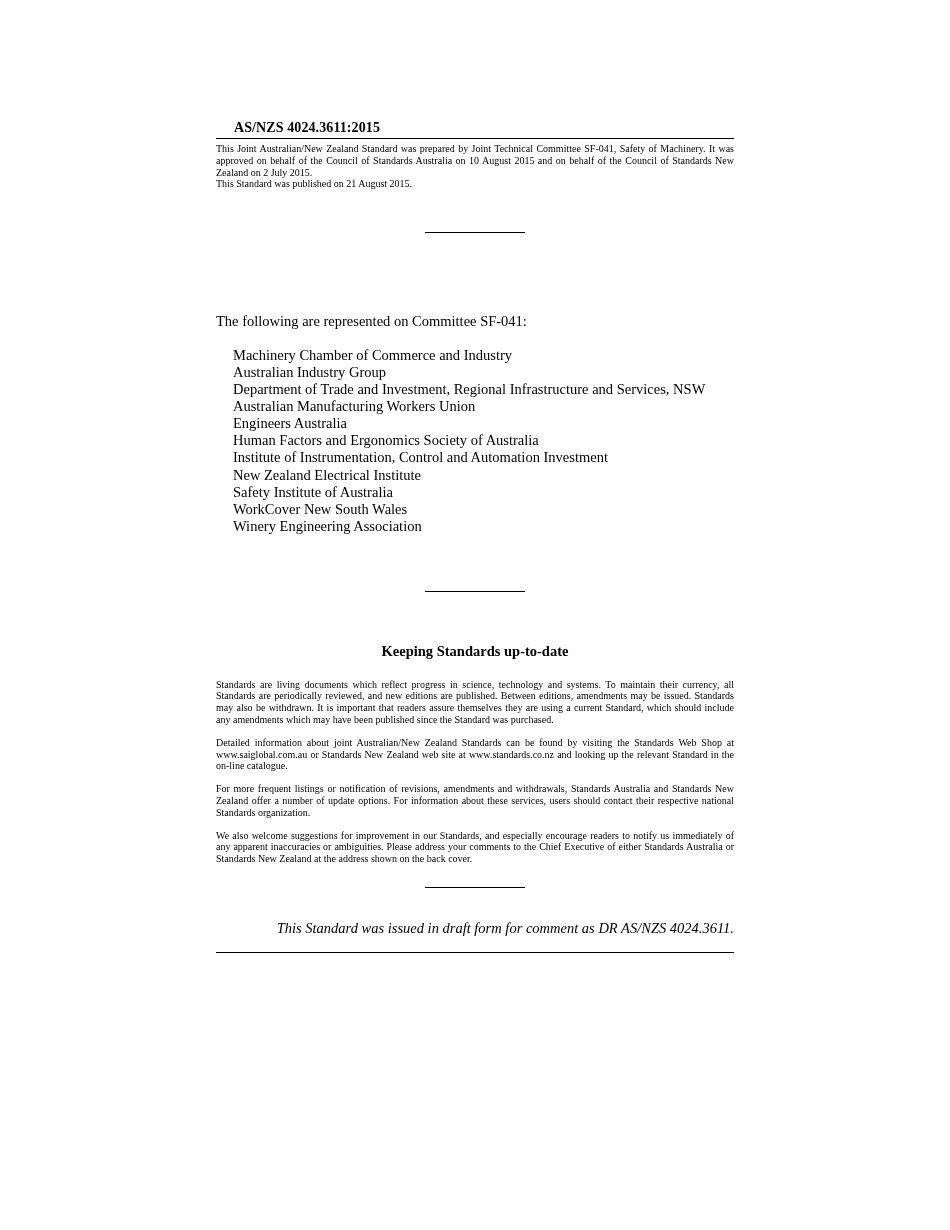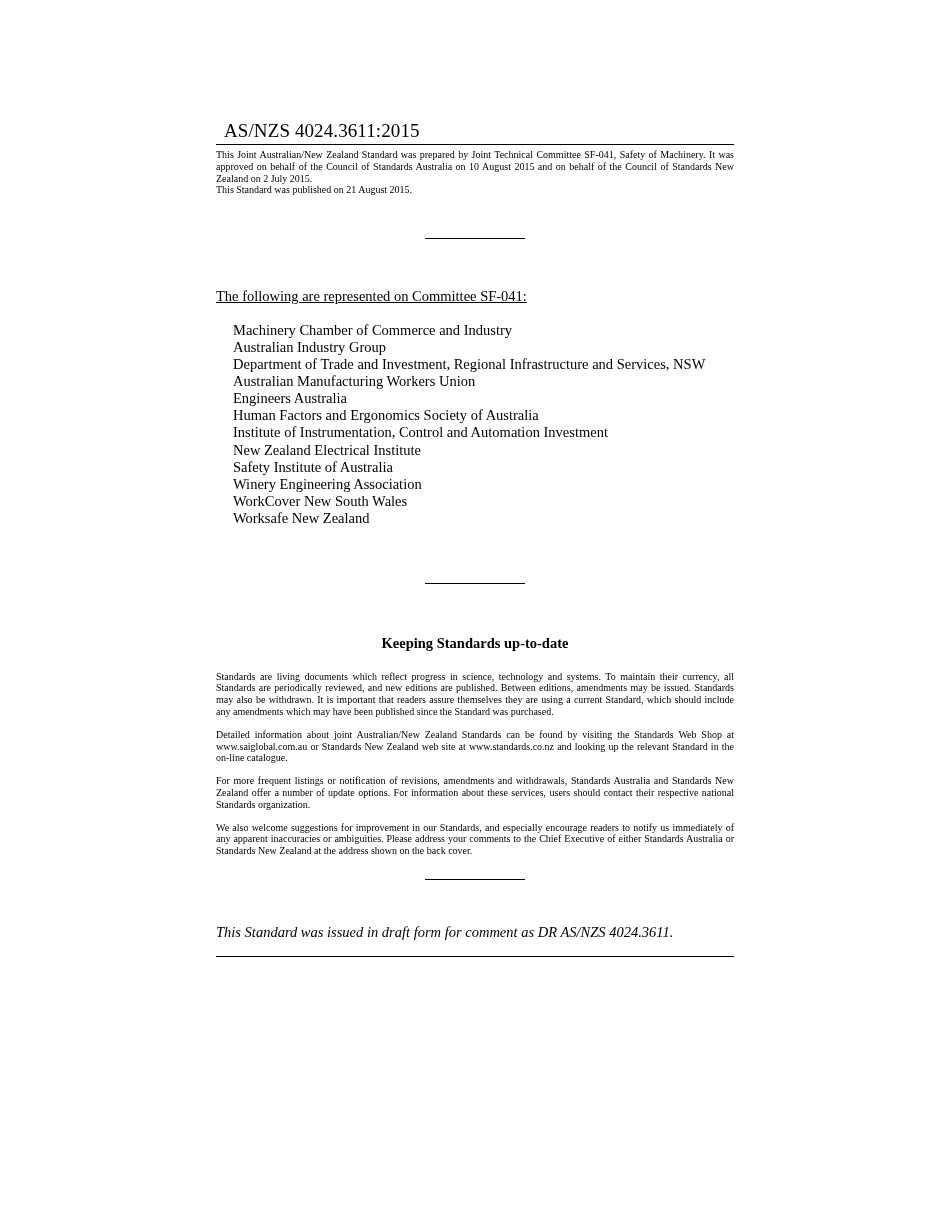--- a/index.html
+++ b/index.html
@@ -22,24 +22,24 @@
     width: 950px;
     height: 1230px;
   }
   .content {
     position: absolute;
     left: 216px;
     top: 120px;
     width: 518px;
   }
   .doc-id {
-    font-size: 19px;
-    font-weight: normal;
+    font-size: 14px;
+    font-weight: bold;
     letter-spacing: 0.1px;
-    margin: 0 0 2px 8px;
+    margin: 0 0 2px 18px;
     font-family: "Liberation Serif", serif;
   }
   .rule-full {
     border: none;
     border-top: 1px solid #000;
     margin: 0 0 4px 0;
     height: 0;
   }
   p.para {
     font-size: 10px;
@@ -55,24 +55,23 @@
     width: 100px;
     border-top: 1px solid #000;
     margin: 0 auto;
     height: 0;
   }
   .sep {
     padding: 0;
   }
   .sep-1 { margin-top: 42px; }
   .committee-intro {
-    margin-top: 49px;
+    margin-top: 80px;
     font-size: 14.5px;
     line-height: 1.18;
-    text-decoration: underline;
   }
   .members {
     margin: 17px 0 0 17px;
     padding: 0;
     list-style: none;
   }
   .members li {
     font-size: 14.5px;
     line-height: 1.175;
     margin: 0;
@@ -80,22 +79,22 @@
   }
   .sep-2 { margin-top: 56px; }
   .keeping-title {
     text-align: center;
     font-size: 14.5px;
     font-weight: bold;
     margin: 51px 0 19px 0;
   }
   .sep-3 { margin-top: 22px; }
   .draft-note {
-    margin-top: 44px;
-    text-align: left;
+    margin-top: 32px;
+    text-align: right;
     font-style: italic;
     font-size: 14.5px;
     line-height: 1.18;
   }
   .bottom-rule {
     border-top: 1px solid #000;
     margin: 13px 0 0 0;
     height: 0;
     width: 100%;
   }
@@ -121,23 +120,22 @@
     <ul class="members">
       <li>Machinery Chamber of Commerce and Industry</li>
       <li>Australian Industry Group</li>
       <li>Department of Trade and Investment, Regional Infrastructure and Services, NSW</li>
       <li>Australian Manufacturing Workers Union</li>
       <li>Engineers Australia</li>
       <li>Human Factors and Ergonomics Society of Australia</li>
       <li>Institute of Instrumentation, Control and Automation Investment</li>
       <li>New Zealand Electrical Institute</li>
       <li>Safety Institute of Australia</li>
+      <li>WorkCover New South Wales</li>
       <li>Winery Engineering Association</li>
-      <li>WorkCover New South Wales</li>
-      <li>Worksafe New Zealand</li>
     </ul>
 
     <div class="sep sep-2">
       <div class="short-rule"></div>
     </div>
 
     <h2 class="keeping-title">Keeping Standards up-to-date</h2>
 
     <p class="para spaced">Standards are living documents which reflect progress in science, technology and systems. To maintain their currency, all Standards are periodically reviewed, and new editions are published. Between editions, amendments may be issued. Standards may also be withdrawn. It is important that readers assure themselves they are using a current Standard, which should include any amendments which may have been published since the Standard was purchased.</p>
     <p class="para spaced">Detailed information about joint Australian/New Zealand Standards can be found by visiting the Standards Web Shop at www.saiglobal.com.au or Standards New Zealand web site at www.standards.co.nz and looking up the relevant Standard in the on-line catalogue.</p>

